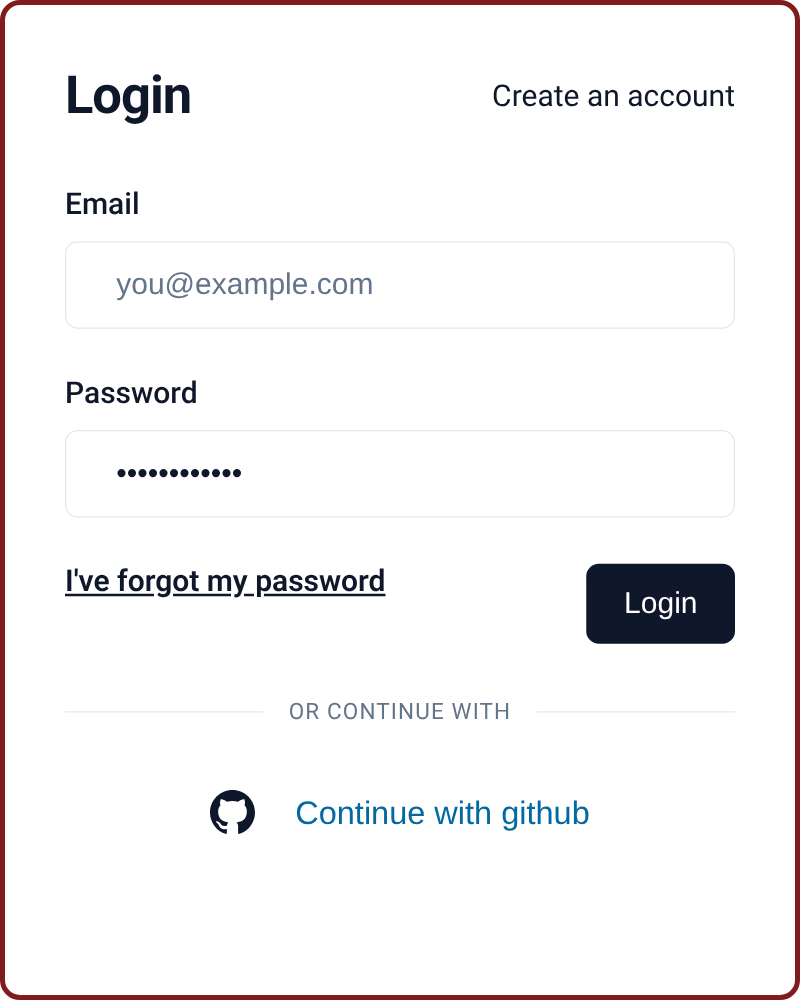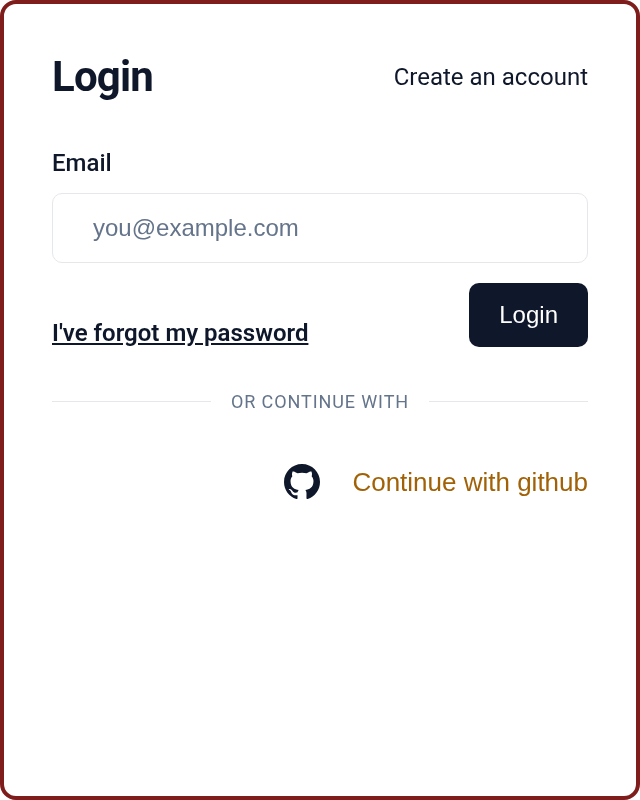--- a/index.html
+++ b/index.html
@@ -31,21 +31,21 @@
       font-weight: 700;
       color: #0f172a;
       letter-spacing: -0.02em;
     }
     .create-link {
       font-size: 24px;
       color: #0f172a;
       cursor: pointer;
     }
     .field {
-      margin-bottom: 20px;
+      margin-bottom: 37px;
     }
     .field-label {
       display: block;
       font-size: 24px;
       color: #0f172a;
       font-weight: 500;
       margin-bottom: 16px;
     }
     .text-input {
       width: 100%;
@@ -56,21 +56,21 @@
       outline: none;
       color: #0f172a;
       background: #fff;
     }
     .text-input::placeholder {
       color: #64748b;
     }
     .actions {
       display: flex;
       justify-content: space-between;
-      align-items: flex-end;
+      align-items: flex-start;
       margin-top: 12px;
       margin-bottom: 44px;
     }
     .forgot-link {
       font-size: 24px;
       font-weight: 600;
       color: #0f172a;
       text-decoration: underline;
       cursor: pointer;
     }
@@ -100,26 +100,26 @@
       letter-spacing: 0.05em;
       color: #64748b;
       font-weight: 400;
     }
     .github-btn {
       width: 100%;
       background: #fff;
       border: none;
       display: flex;
       align-items: center;
-      justify-content: flex-end;
+      justify-content: center;
       gap: 32px;
       cursor: pointer;
       font-size: 26px;
       font-weight: 500;
-      color: #a16207;
+      color: #0369a1;
       padding: 12px 0;
     }
     .github-icon {
       width: 36px;
       height: 36px;
       fill: #0f172a;
     }
   </style>
 </head>
 <body>
@@ -128,20 +128,24 @@
   <div class="header">
     <h1 class="title">Login</h1>
     <a class="create-link">Create an account</a>
   </div>
 
   <div class="field">
     <label class="field-label">Email</label>
     <input type="email" class="text-input" placeholder="you@example.com" style="">
   </div>
 
+  <div class="field">
+    <label class="field-label">Password</label>
+    <input type="password" class="text-input" value="secretpass12" style="">
+  </div>
 
   <div class="actions">
     <a class="forgot-link">I've forgot my password</a>
     <button class="login-btn">Login</button>
   </div>
 
   <div class="divider">
     <div class="divider-line"></div>
     <span class="divider-text">OR CONTINUE WITH</span>
     <div class="divider-line"></div>

